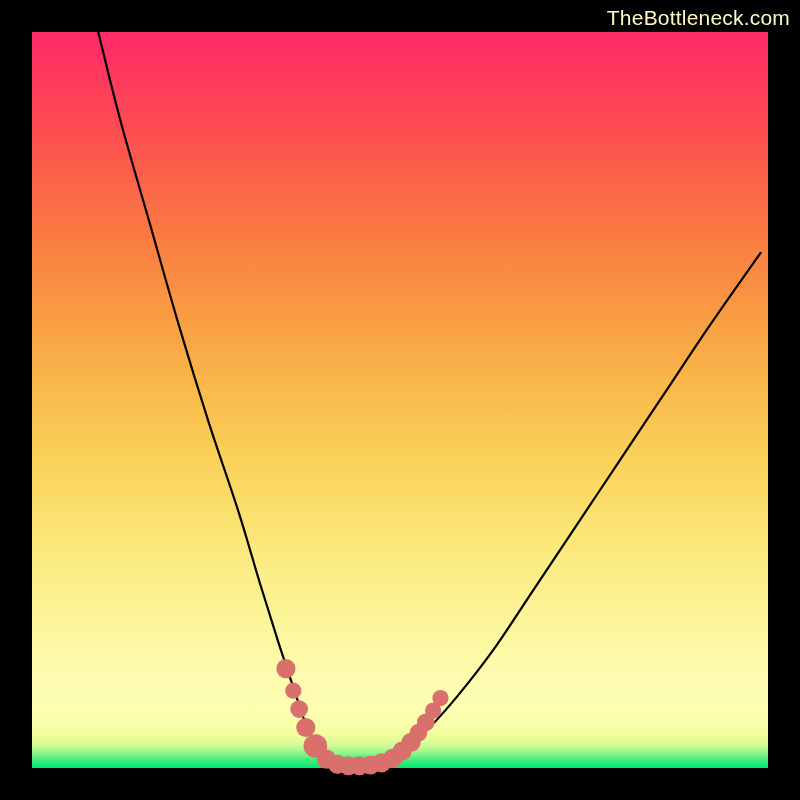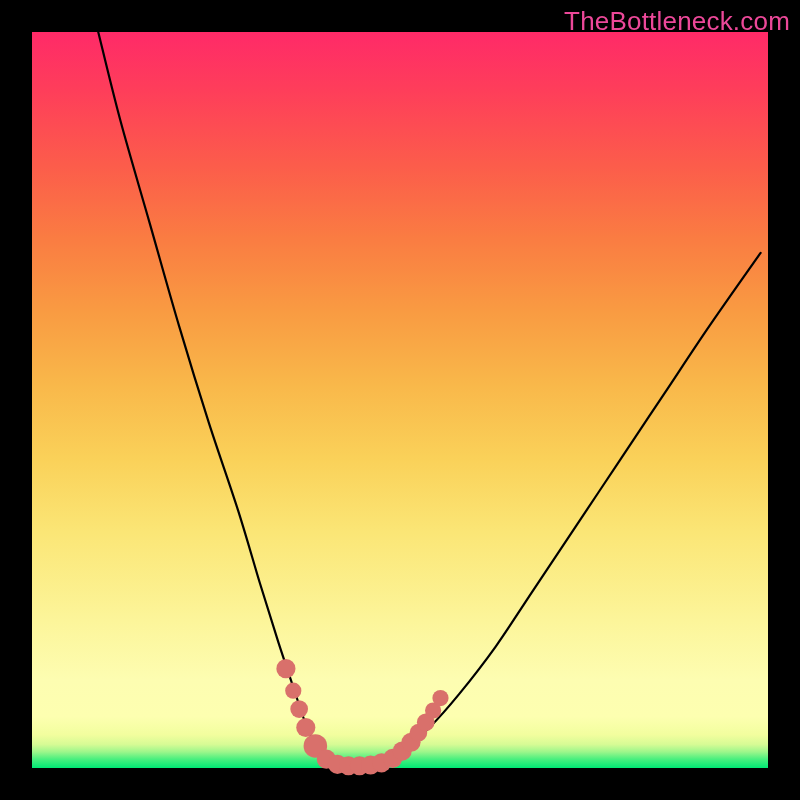--- a/index.html
+++ b/index.html
@@ -43,22 +43,22 @@
       #fa7c42 72%,
       #fc5c4b 82%,
       #fe3e5a 92%,
       #ff2a68 100%
     );
   }
   .watermark {
     position: absolute;
     top: 6px;
     right: 10px;
-    color: #ec4899;
-    font-size: 26px;
+    color: #fef9c3;
+    font-size: 21px;
     font-weight: 500;
     letter-spacing: 0.2px;
     z-index: 10;
     user-select: none;
   }
   svg.curve {
     position: absolute;
     top: 0;
     left: 0;
     width: 736px;

